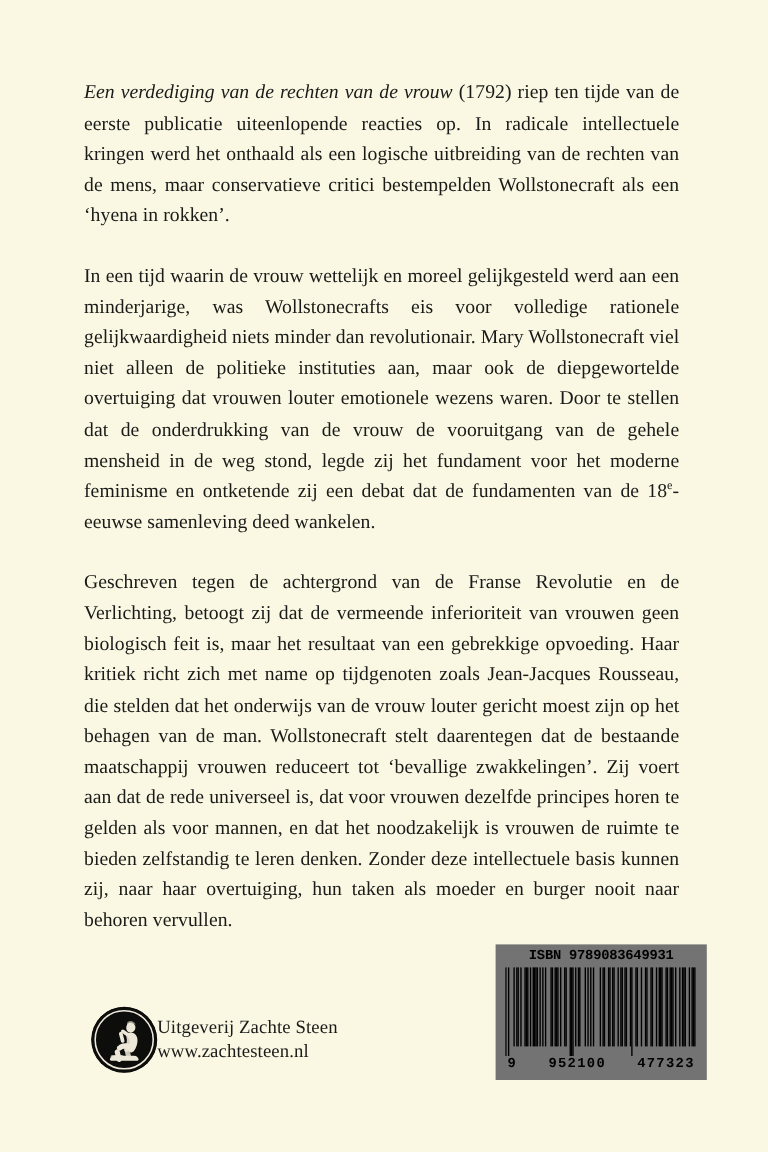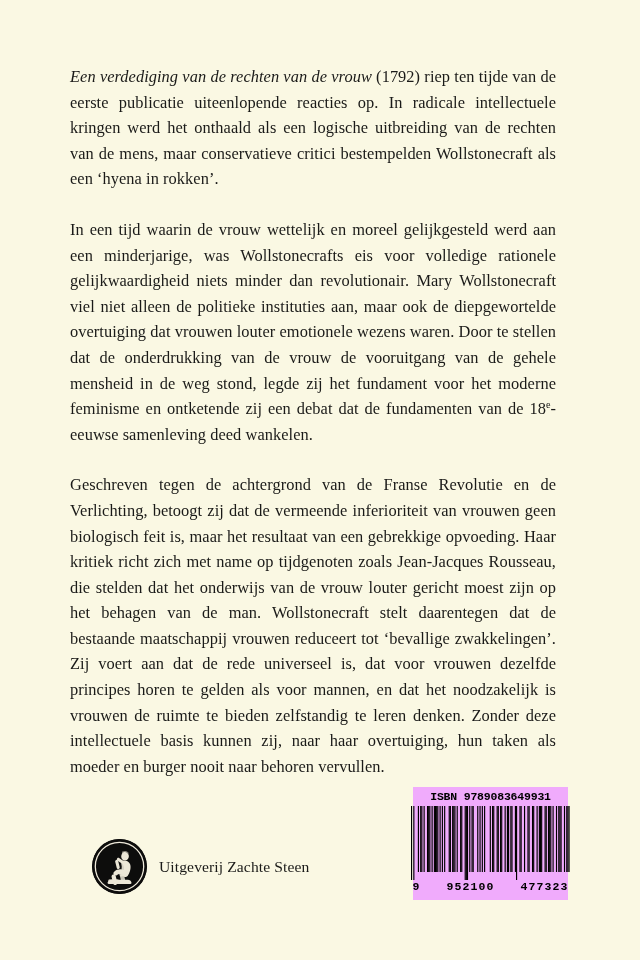--- a/index.html
+++ b/index.html
@@ -26,41 +26,41 @@
     position: absolute;
     left: 70px;
     top: 64px;
     width: 500px;
   }
   .para {
     font-size: 16.4px;
     line-height: 25.6px;
     text-align: justify;
     text-justify: inter-word;
-    margin: 0 14px 25px 0;
+    margin: 0 4px 25px 0;
     letter-spacing: 0.05px;
     -webkit-hyphens: none;
     hyphens: none;
   }
   .para:last-child { margin-bottom: 0; }
   .para .title-italic { font-style: italic; }
   .para sup {
     font-size: 0.62em;
     vertical-align: super;
     line-height: 0;
   }
 
   
   .imprint {
     position: absolute;
-    left: 92px;
+    left: 76px;
     top: 839px;
     display: flex;
     align-items: center;
-    gap: 12px;
+    gap: 0;
   }
   .imprint-logo {
     width: 55px;
     height: 55px;
     border-radius: 50%;
     background: #0d0d0c;
     position: relative;
     flex: 0 0 auto;
     overflow: hidden;
   }
@@ -78,23 +78,23 @@
   .imprint-url {
     font-size: 15.6px;
     letter-spacing: 0.1px;
   }
 
   
   .barcode-box {
     position: absolute;
     left: 413px;
     top: 787px;
-    width: 155px;
+    width: 176px;
     height: 113px;
-    background: #f0abfc;
+    background: #737373;
     display: flex;
     flex-direction: column;
     align-items: center;
     box-sizing: border-box;
     padding: 4px 0 0 0;
   }
   .barcode-isbn {
     font-family: "Liberation Mono", "DejaVu Sans Mono", monospace;
     font-size: 11.5px;
     font-weight: 700;
@@ -165,20 +165,21 @@
           <path d="M29.6 35.2c1.2-.2 2.3.5 2.6 1.6l1.2 5.2c.2 1.1-.5 2.2-1.6 2.5-1.1.2-2.2-.5-2.5-1.6l-1.2-5.2c-.3-1.1.4-2.2 1.5-2.5z" opacity=".85"></path>
 
           <path d="M15.6 43.5c.4-1.7 1.8-2.8 3.6-2.8h16.6c1.9 0 3.4 1.2 3.7 3 .1.6-.4 1.2-1 1.2H16.7c-.7 0-1.3-.7-1.1-1.4z"></path>
 
           <path d="M17.8 40.2h7.6c.9 0 1.6.6 1.6 1.4 0 .8-.7 1.4-1.6 1.4h-7.6c-.9 0-1.6-.6-1.6-1.4 0-.8.7-1.4 1.6-1.4z" opacity=".75"></path>
         </g>
       </svg>
     </div>
     <div class="imprint-text">
       <span class="imprint-name">Uitgeverij Zachte Steen</span>
+      <span class="imprint-url">www.zachtesteen.nl</span>
     </div>
   </div>
 
   <div class="barcode-box">
     <div class="barcode-isbn">ISBN 9789083649931</div>
     <svg class="barcode-bars" viewBox="0 0 143 74" preserveAspectRatio="none" aria-hidden="true">
       <g id="bars-group" fill="#000">
           <rect x="0.00" y="0" width="1.02" height="74" fill="#000000"></rect>
           <rect x="2.04" y="0" width="1.02" height="74" fill="#000000"></rect>
           <rect x="6.12" y="0" width="1.02" height="66" fill="#000000"></rect>

